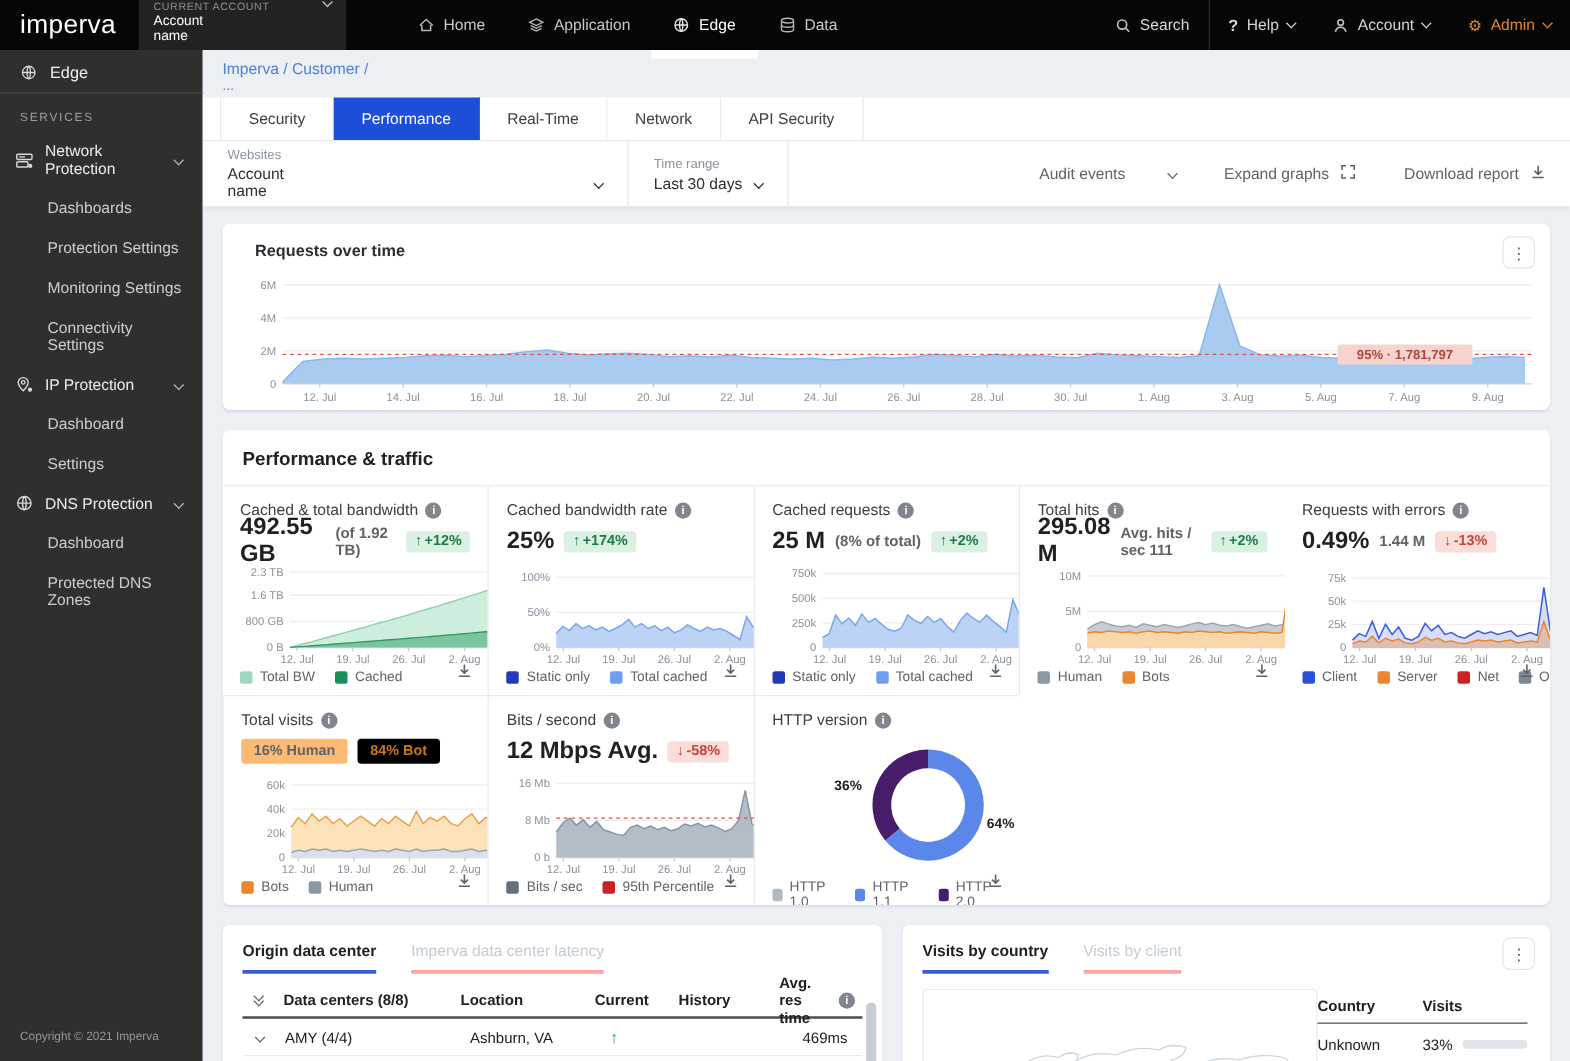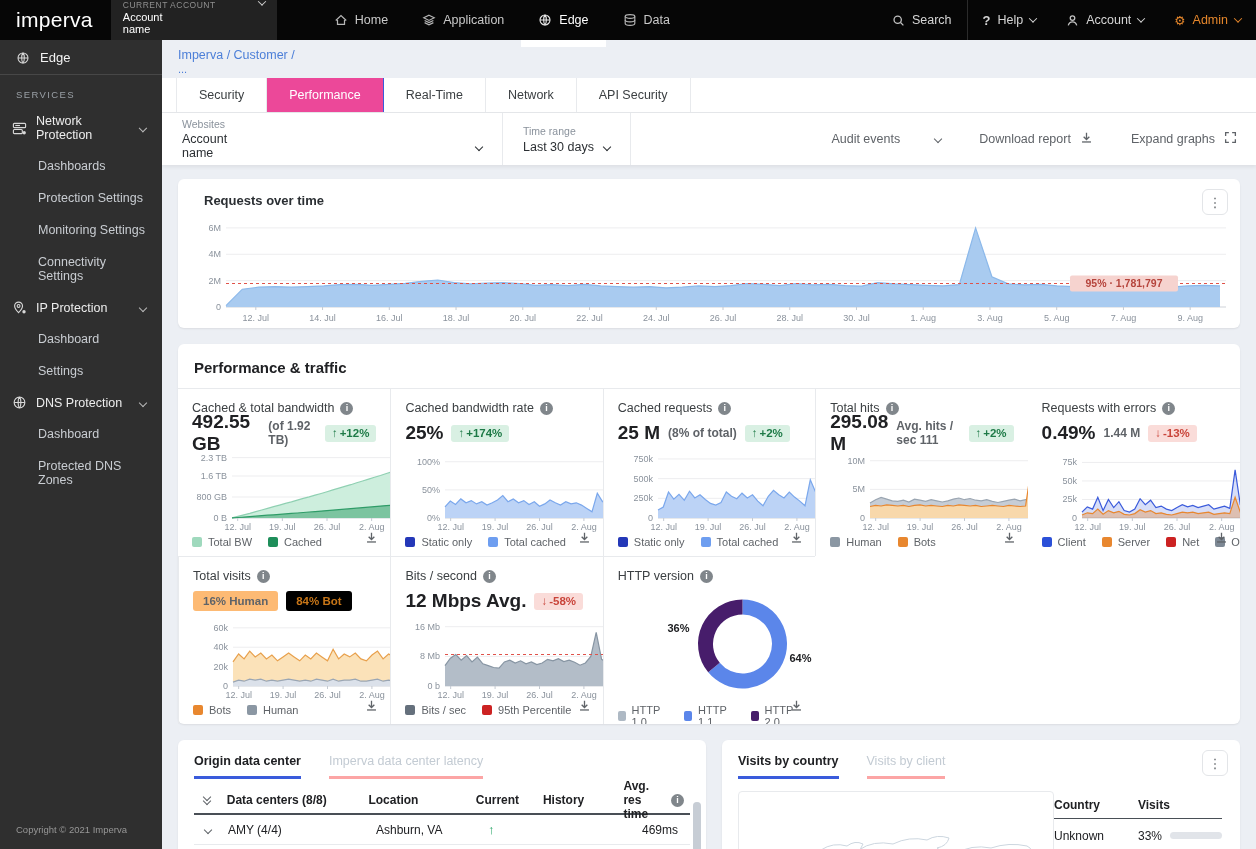--- a/index.html
+++ b/index.html
@@ -37,21 +37,21 @@
   .side-copy{margin-top:auto;padding:14px 16px;font-size:9.5px;color:#979797}
   .side-ic{display:inline-flex;color:#d8d8d8}
 
   
   .main{position:absolute;left:162px;top:40px;right:0;bottom:0;display:flex;flex-direction:column;overflow:hidden}
   .breadcrumb{padding:8px 16px 3px;font-size:12.5px;color:#4c7fd8;cursor:pointer}
   .bc-sub{font-size:11px;margin-top:1px;color:#4c7fd8}
   .tabbar{background:#fff;display:flex;align-items:stretch;height:35px;padding-left:14px;border-bottom:1px solid #e6e8eb}
   .tab{display:flex;align-items:center;padding:0 22px;font-size:12.5px;color:#3c4043;border-right:1px solid #e8eaed;cursor:pointer;background:#fff}
   .tab:first-child{border-left:1px solid #e8eaed}
-  .tab.active{background:#ec4899;color:#fff;border-color:#3a5bdb}
+  .tab.active{background:#1d4ed8;color:#fff;border-color:#3a5bdb}
   .filterbar{background:#fff;height:52px;display:flex;align-items:center;box-shadow:0 2px 4px rgba(0,0,0,.07);position:relative;z-index:2}
   .f-group{padding:0 20px;display:flex;flex-direction:column;justify-content:center}
   .f-label{font-size:10.5px;color:#8a929c}
   .f-value{font-size:12.5px;color:#2b2f33;display:flex;align-items:center;margin-top:3px;cursor:pointer}
   .f-websites .f-value{width:300px;justify-content:space-between}
   .f-websites .f-value>span:first-child{width:64px;line-height:1.1}
   .f-time .f-value{gap:10px}
   .f-div{width:1px;height:52px;background:#e8eaed}
   .f-actions{margin-left:auto;display:flex;align-items:center;height:100%}
   .f-action{display:flex;align-items:center;gap:9px;font-size:12.5px;color:#5f6368;padding:0 19px;cursor:pointer;height:100%}
@@ -296,30 +296,30 @@
           <span class="chev"></span>
         </div>
       </div>
       <div class="f-div"></div>
       <div class="f-actions">
         <div class="f-action">
           <span>Audit events</span>
           <span class="chev"></span>
         </div>
         <div class="f-action">
+          <span>Expand graphs</span>
+          <span><svg width="13" height="13" viewBox="0 0 16 16" fill="none" stroke="currentColor" stroke-width="1.6">
+                <path d="M2 6V2h4M10 2h4v4M14 10v4h-4M6 14H2v-4"></path>
+              </svg></span>
+        </div>
+        <div class="f-action">
           <span>Download report</span>
           <span><svg width="13" height="13" viewBox="0 0 16 16" fill="none" stroke="currentColor" stroke-width="1.6">
                 <path d="M8 2v8M4.5 7 8 10.5 11.5 7"></path>
                 <path d="M2.5 13.5h11"></path>
-              </svg></span>
-        </div>
-        <div class="f-action">
-          <span>Expand graphs</span>
-          <span><svg width="13" height="13" viewBox="0 0 16 16" fill="none" stroke="currentColor" stroke-width="1.6">
-                <path d="M2 6V2h4M10 2h4v4M14 10v4h-4M6 14H2v-4"></path>
               </svg></span>
         </div>
       </div>
     </div>
 
     <div class="content">
 
       <section class="card req-card">
         <div class="req-title">Requests over time</div>
         <div class="kebab">⋮</div>

